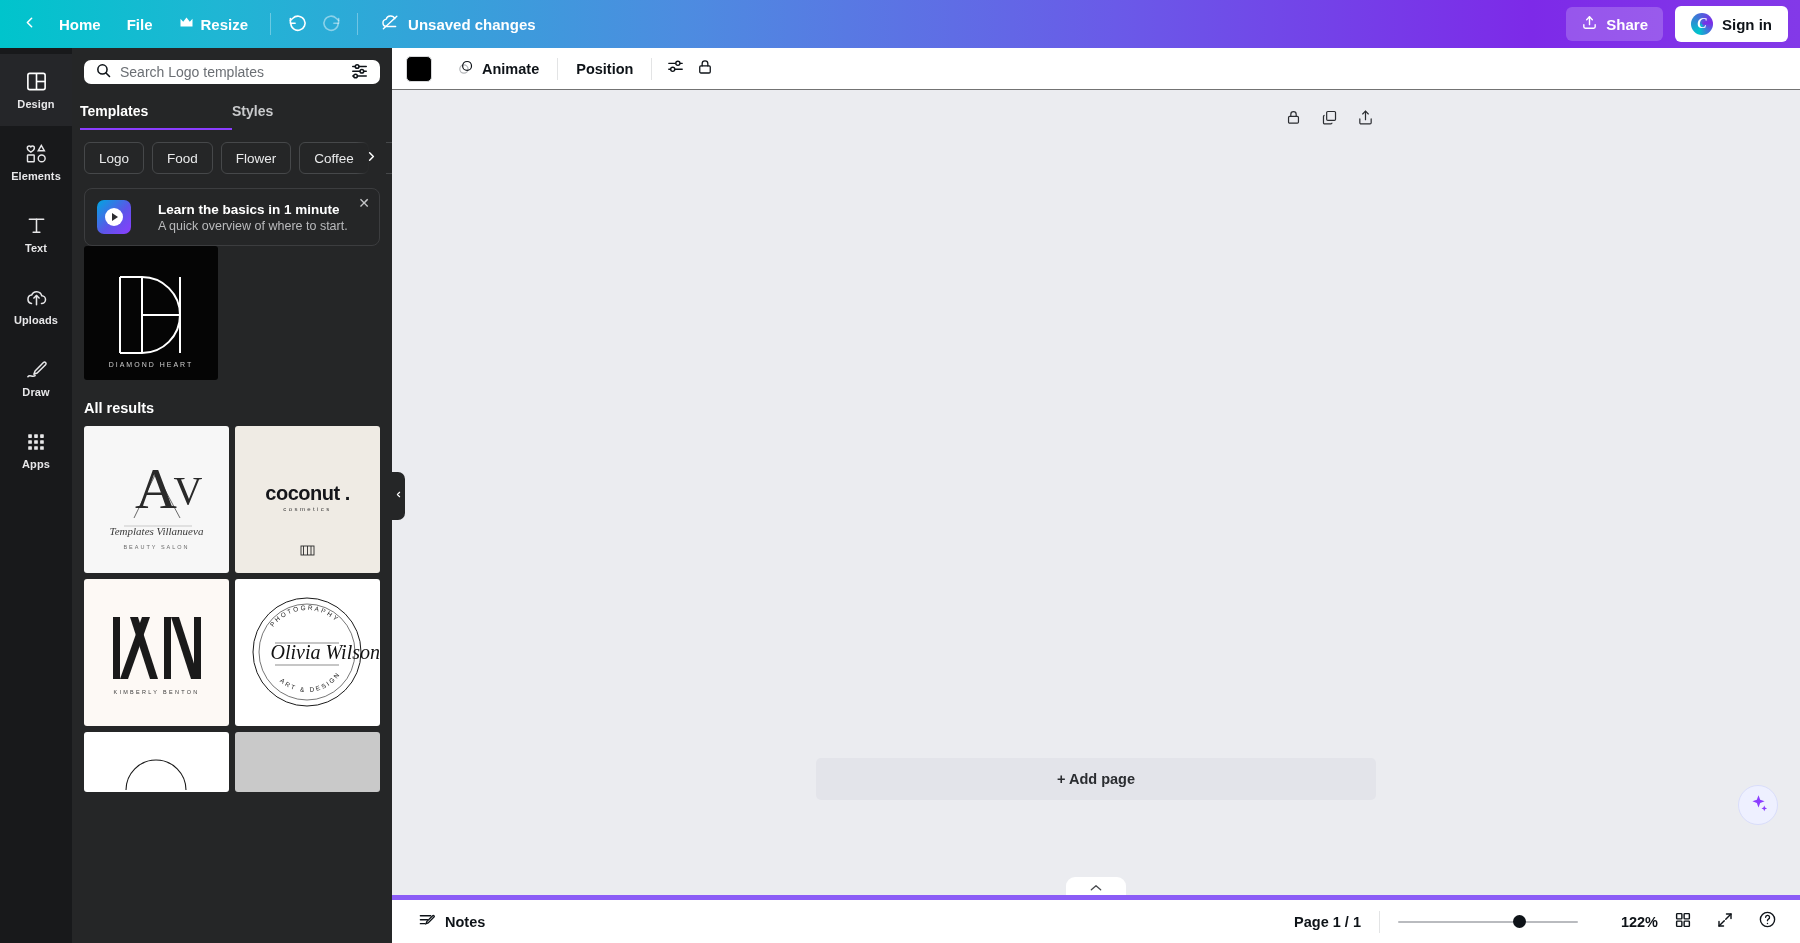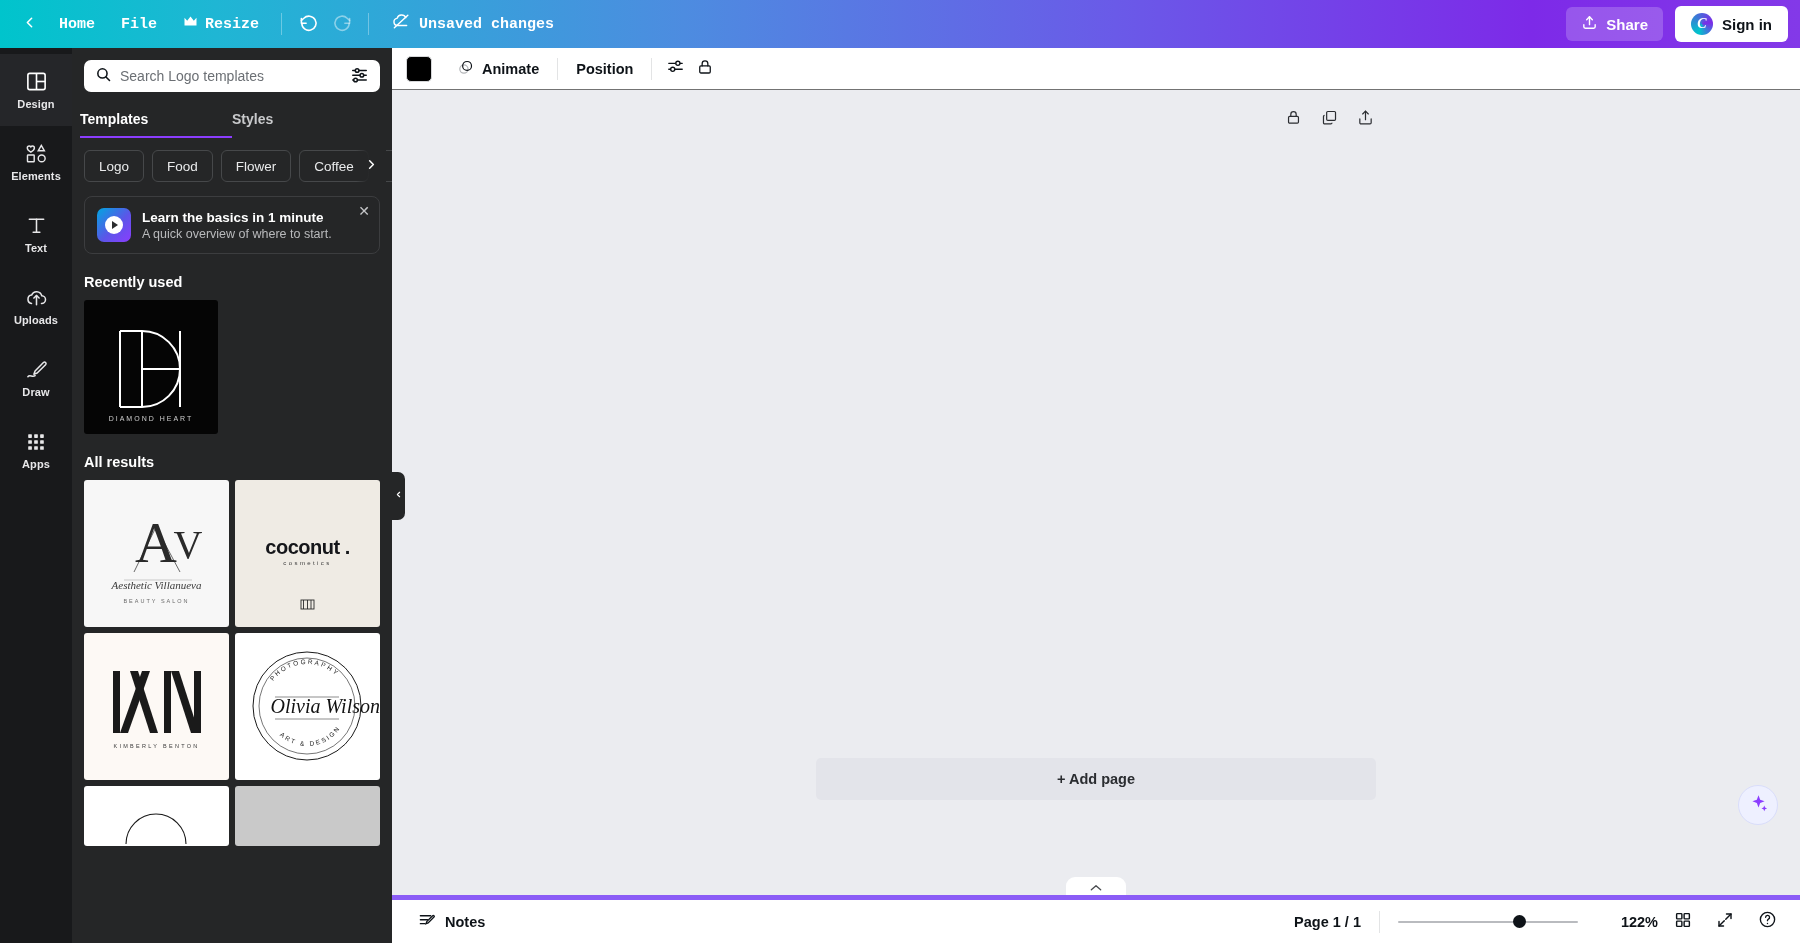--- a/index.html
+++ b/index.html
@@ -17,21 +17,21 @@
     background: linear-gradient(90deg, #00c4cc 0%, #1fb6d4 12%, #4d8ce0 38%, #6a5ae8 62%, #7d2ae8 85%, #8339e8 100%);
     display: flex; align-items: center;
     padding: 0 12px;
     color: #fff;
     position: relative; z-index: 40;
   }
   .tb-btn {
     display: flex; align-items: center; gap: 7px;
     height: 34px; padding: 0 13px;
     border-radius: 6px; cursor: pointer;
-    font-size: 15px; font-weight: 600; color: #fff; white-space: nowrap; font-family: Liberation Mono, monospace;
+    font-size: 15px; font-weight: 600; color: #fff; white-space: nowrap;
   }
   .tb-icon-btn {
     width: 34px; height: 34px; display: flex; align-items: center; justify-content: center;
     border-radius: 6px; cursor: pointer;
   }
   .tb-divider { width: 1px; height: 22px; background: rgba(255,255,255,0.32); margin: 0 9px; }
   .tb-spacer { flex: 1; }
   .share-btn {
     display: flex; align-items: center; gap: 8px;
     height: 34px; padding: 0 15px; border-radius: 6px;
@@ -79,21 +79,21 @@
     background: #252627;
     display: flex; flex-direction: column;
     position: relative;
     overflow: hidden;
   }
   .panel-inner { flex: 1; overflow-y: auto; overflow-x: hidden; }
   .panel-inner::-webkit-scrollbar { width: 8px; }
   .panel-inner::-webkit-scrollbar-thumb { background: #4a4b4d; border-radius: 4px; }
   .search-wrap { padding: 12px 12px 0 12px; }
   .search-box {
-    height: 32px; background: #fff; border-radius: 7px;
+    height: 24px; background: #fff; border-radius: 7px;
     display: flex; align-items: center; gap: 8px; padding: 0 11px;
   }
   .search-box input {
     flex: 1; border: none; outline: none; font-size: 14px;
     font-family: "Liberation Sans", sans-serif; color: #0e1318; background: transparent;
   }
   .search-box input::placeholder { color: #6b6f74; }
   .tabs {
     display: flex; margin-top: 10px; padding: 0 8px;
   }
@@ -116,21 +116,21 @@
   .chip-next {
     position: absolute; right: 6px; top: 12px;
     width: 30px; height: 32px;
     display: flex; align-items: center; justify-content: center;
     background: linear-gradient(90deg, rgba(37,38,39,0) 0%, #252627 45%);
     color: #fff; cursor: pointer;
   }
   .promo {
     margin: 14px 12px 0 12px;
     border: 1px solid #3c3d3f; border-radius: 8px;
-    padding: 11px 12px; display: flex; gap: 11px; align-items: center;
+    padding: 11px 12px; display: flex; gap: 27px; align-items: center;
     position: relative; cursor: pointer;
   }
   .promo-thumb {
     width: 34px; height: 34px; flex: 0 0 34px; border-radius: 7px;
     background: linear-gradient(135deg, #00a6e0 0%, #5b56e8 55%, #8b3dff 100%);
     display: flex; align-items: center; justify-content: center;
   }
   .promo-play {
     width: 18px; height: 18px; border-radius: 50%; background: #fff;
     display: flex; align-items: center; justify-content: center;
@@ -475,21 +475,20 @@
           <div class="promo-thumb">
             <div class="promo-play"></div>
           </div>
           <div>
             <div class="promo-t1">Learn the basics in 1 minute</div>
             <div class="promo-t2">A quick overview of where to start.</div>
           </div>
           <div class="promo-close">✕</div>
         </div>
 
-        <div class="sec-title">Recently used</div>
 
         <div class="recent-row">
           <div class="thumb" style="width:134px;height:134px;">
             <div class="logo-dark">
               <svg viewBox="0 0 134 134" width="134" height="134" style="position:absolute;inset:0;">
                 <g stroke="#ffffff" stroke-width="2" fill="none">
                   <path d="M36 31 h22 M36 31 V107 M36 107 h22"></path>
                   <path d="M58 31 V107"></path>
                   <path d="M58 31 a38 38 0 0 1 0 76"></path>
                   <path d="M96 31 V107"></path>
@@ -505,21 +504,21 @@
 
         <div class="results-grid">
 
           <div class="thumb" style="height:147px;background:#f7f7f7;position:relative;">
             <svg viewBox="0 0 145 147" width="100%" height="100%" style="position:absolute;inset:0;">
               <text x="72" y="82" text-anchor="middle" font-family="Liberation Serif, serif" font-size="58" fill="#2a2a2a">A</text>
               <text x="104" y="78" text-anchor="middle" font-family="Liberation Serif, serif" font-size="40" fill="#2a2a2a">V</text>
               <path d="M50 92 L72 47 L96 92" stroke="#2a2a2a" stroke-width="0.7" fill="none"></path>
               <line x1="40" y1="100" x2="108" y2="100" stroke="#999" stroke-width="0.5"></line>
             </svg>
-            <div style="position:absolute;left:0;right:0;top:99px;text-align:center;font-family:'Liberation Serif',serif;font-style:italic;font-size:11px;color:#3a3a3a;">Aesthetic Villanueva</div>
+            <div style="position:absolute;left:0;right:0;top:99px;text-align:center;font-family:'Liberation Serif',serif;font-style:italic;font-size:11px;color:#3a3a3a;">Templates Villanueva</div>
             <div style="position:absolute;left:0;right:0;top:118px;text-align:center;font-size:5.5px;letter-spacing:2px;color:#6a6a6a;">BEAUTY SALON</div>
           </div>
 
           <div class="thumb" style="height:147px;background:#efebe4;position:relative;">
             <div style="position:absolute;left:0;right:0;top:56px;text-align:center;font-size:20px;font-weight:700;color:#15161a;letter-spacing:-0.5px;">coconut .</div>
             <div style="position:absolute;left:0;right:0;top:80px;text-align:center;font-size:6px;letter-spacing:2.4px;color:#3a3a3a;">cosmetics</div>
             <svg viewBox="0 0 145 20" width="100%" height="20" style="position:absolute;left:0;bottom:12px;">
               <g stroke="#2a2a2a" stroke-width="0.9" fill="none">
                 <rect x="66" y="5" width="13" height="9"></rect>
                 <line x1="68.5" y1="5" x2="68.5" y2="14"></line>

